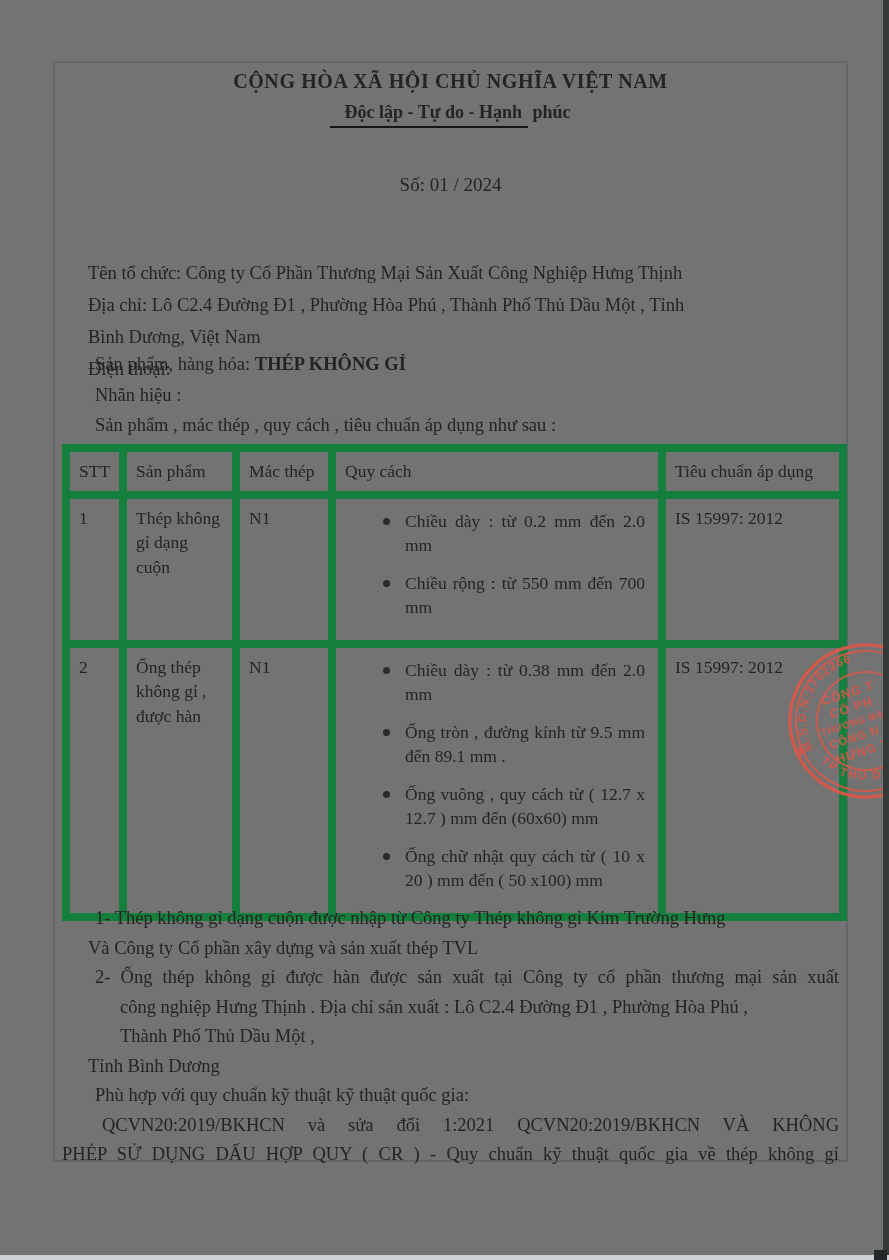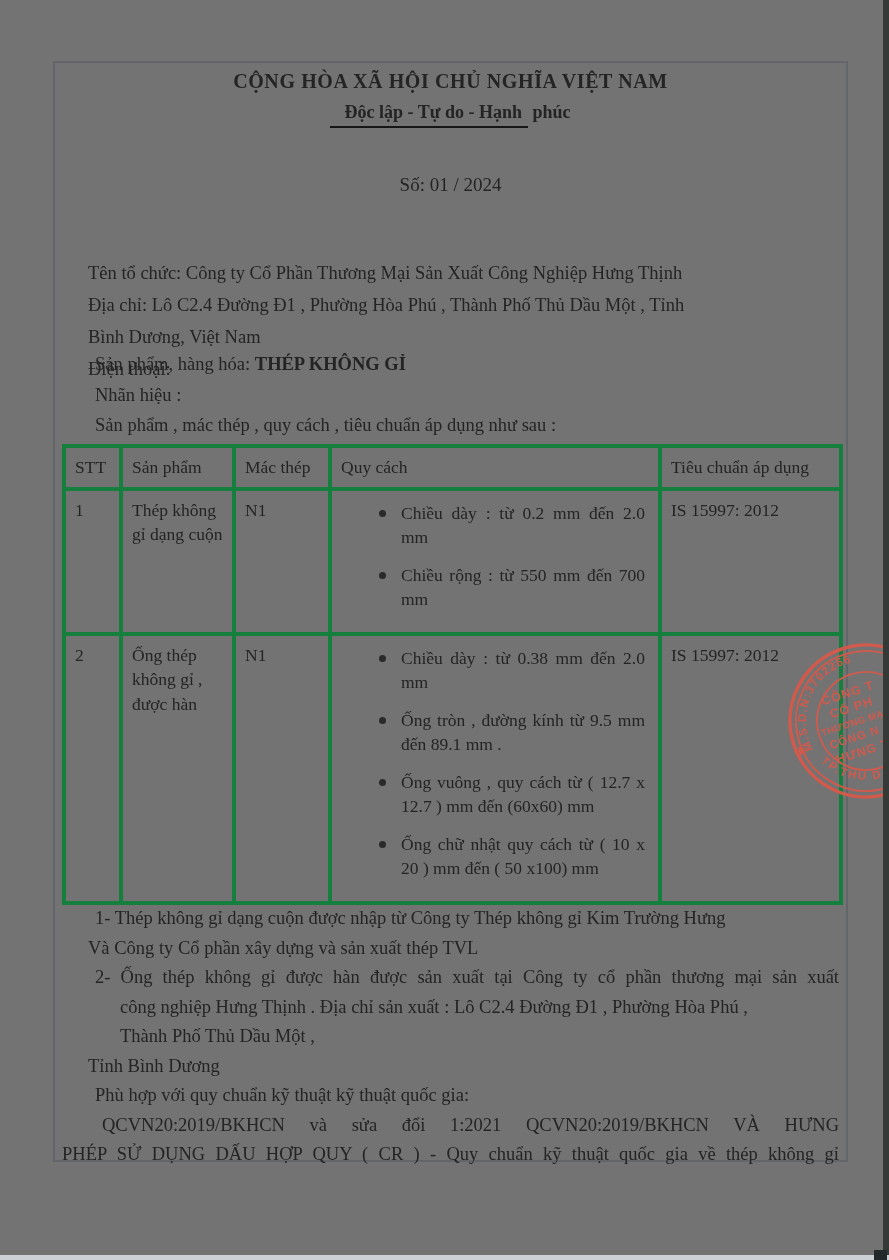--- a/index.html
+++ b/index.html
@@ -19,21 +19,21 @@
   .doc-number{top:174px;font-size:19px;}
   .org-block{position:absolute;left:88px;top:222px;width:726px;font-size:18.5px;line-height:32px;margin-top:35px;}
   .product-block{position:absolute;left:95px;top:349px;width:719px;font-size:18.5px;line-height:30.5px;}
   .bold{font-weight:bold;}
   
   table.spec{
     position:absolute;left:62px;top:444px;width:777px;
     border-collapse:collapse;table-layout:fixed;font-size:17.5px;
   }
   table.spec td,table.spec th{
-    border:4px solid #15803d;vertical-align:top;padding:7px 9px;
+    border:8px solid #15803d;vertical-align:top;padding:7px 9px;
     font-weight:normal;text-align:left;line-height:24.5px;
   }
   .col-stt{width:57px;} .col-sp{width:113px;} .col-mt{width:96px;} .col-qc{width:330px;} .col-tc{width:181px;}
   .c-center{text-align:center;}
   .c-just{text-align:justify;}
   .bullet{display:flex;margin:3px 4px 13px 38px;}
   .bullet .dot{flex:none;width:7px;height:7px;border-radius:50%;background:#2a2a2a;margin:9px 15px 0 0;}
   .bullet .btxt{flex:1;text-align:justify;}
   
   .notes-block{position:absolute;left:62px;top:904px;width:777px;font-size:18.5px;line-height:29.5px;}
@@ -135,21 +135,21 @@
     </table>
 
   <div class="notes-block">
     <div class="nl ind33">1-  Thép không gỉ dạng cuộn được nhập từ Công ty Thép không gỉ Kim Trường Hưng</div>
     <div class="nl ind26">Và Công ty Cổ phần xây dựng và sản xuất thép TVL</div>
     <div class="nl ind33 just-last">2-  Ống thép không gỉ được hàn được sản xuất tại Công ty cổ phần thương mại sản xuất</div>
     <div class="nl ind58">công nghiệp Hưng Thịnh . Địa chỉ sản xuất : Lô C2.4 Đường Đ1 , Phường Hòa Phú ,</div>
     <div class="nl ind58">Thành Phố Thủ Dầu Một ,</div>
     <div class="nl ind26">Tỉnh Bình Dương</div>
     <div class="nl ind33">Phù hợp với quy chuẩn kỹ thuật kỹ thuật quốc gia:</div>
-    <div class="nl ind40 just-last">QCVN20:2019/BKHCN và sửa đổi 1:2021 QCVN20:2019/BKHCN VÀ HƯNG</div>
+    <div class="nl ind40 just-last">QCVN20:2019/BKHCN và sửa đổi 1:2021 QCVN20:2019/BKHCN VÀ KHÔNG</div>
     <div class="nl just-last">PHÉP SỬ DỤNG DẤU HỢP QUY ( CR ) -  Quy chuẩn kỹ thuật quốc gia về thép không gỉ</div>
   </div>
 
   <svg class="stamp" viewBox="0 0 200 225" xmlns="http://www.w3.org/2000/svg">
     <g transform="rotate(-18 106 108)" stroke="#d9584a" fill="none">
       <circle cx="106" cy="108" r="76" stroke-width="3.5"></circle>
       <circle cx="106" cy="108" r="70" stroke-width="1.8"></circle>
       <circle cx="106" cy="108" r="49" stroke-width="1.8"></circle>
       <path id="arcTop" d="M 48 123 A 60 60 0 1 1 164 123" stroke="none"></path>
       <path id="arcBot" d="M 44 112 A 62.5 62.5 0 0 0 168 112" stroke="none"></path>

